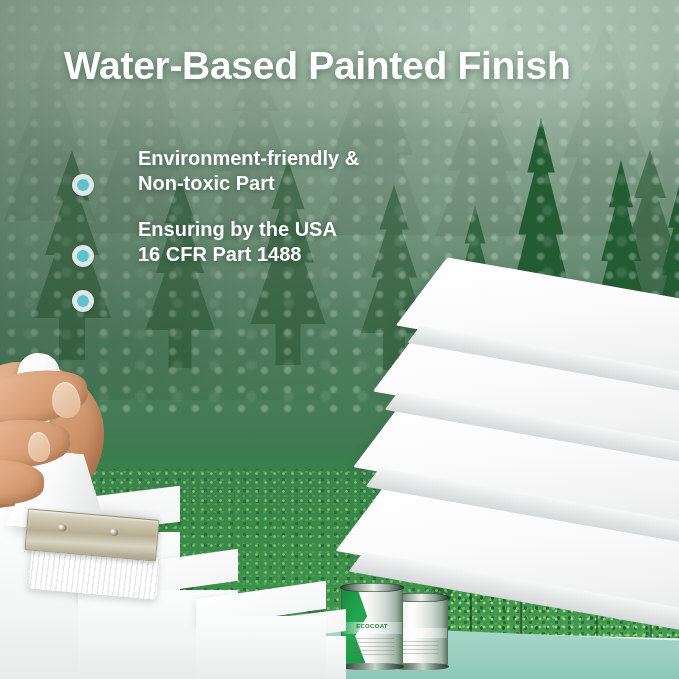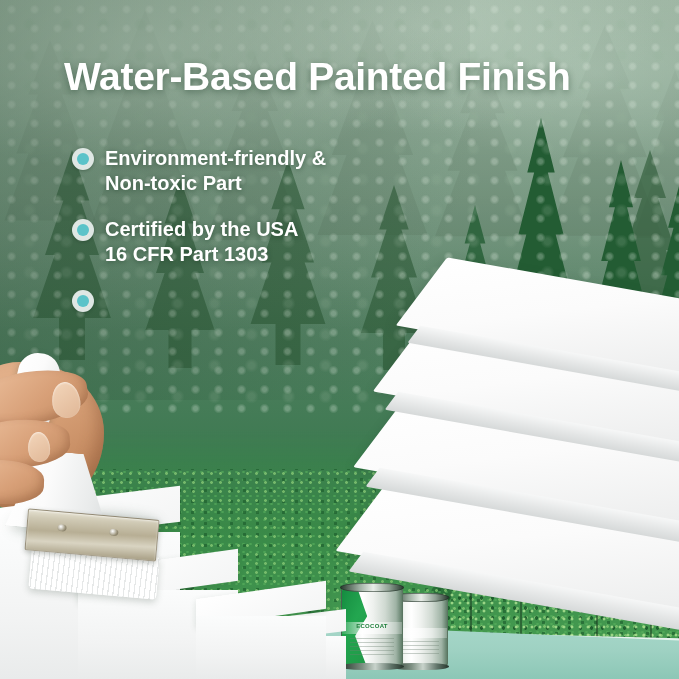--- a/index.html
+++ b/index.html
@@ -103,28 +103,28 @@
   }
   
   .text-scrim {
     position:absolute; left:0; top:0; width:470px; height:400px;
     background: linear-gradient(115deg, rgba(40,72,50,.34) 0%, rgba(40,72,50,.18) 45%, rgba(40,72,50,0) 85%);
     pointer-events:none;
   }
 
   
   .headline {
-    position:absolute; left:64px; top:55px;
+    position:absolute; left:64px; top:44px;
     font-size:39px; font-weight:bold;
     color:#ffffff; letter-spacing:-.3px;
     text-shadow:0 2px 7px rgba(20,50,30,.45);
     white-space:nowrap;
   }
   .bullets { position:absolute; left:72px; top:146px; width:400px; }
-  .bullet { position:relative; display:flex; align-items:flex-start; margin-bottom:21px; }
+  .bullet { position:relative; display:flex; align-items:flex-end; margin-bottom:21px;gap:33px; }
   .bullet-icon {
     flex:0 0 auto;
     width:22px; height:22px; border-radius:50%;
     background:#dfe7e4;
     box-shadow:0 1px 3px rgba(20,50,30,.35);
     margin-right:11px; margin-top:2px;
     display:flex; align-items:center; justify-content:center;
   }
   .bullet-icon i {
     display:block; width:12px; height:12px; border-radius:50%;
@@ -322,22 +322,22 @@
         <span>Environment-friendly &amp;</span><br>
         <span>Non-toxic Part</span>
       </span>
     </div>
 
     <div class="bullet">
       <span class="bullet-icon">
           <i></i>
         </span>
       <span class="bullet-text">
-        <span>Certified by the USA</span><br>
-        <span>16 CFR Part 1303</span>
+        <span>Ensuring by the USA</span><br>
+        <span>16 CFR Part 1488</span>
       </span>
     </div>
 
     <div class="bullet">
       <span class="bullet-icon">
           <i></i>
         </span>
     </div>
 
   </div>

